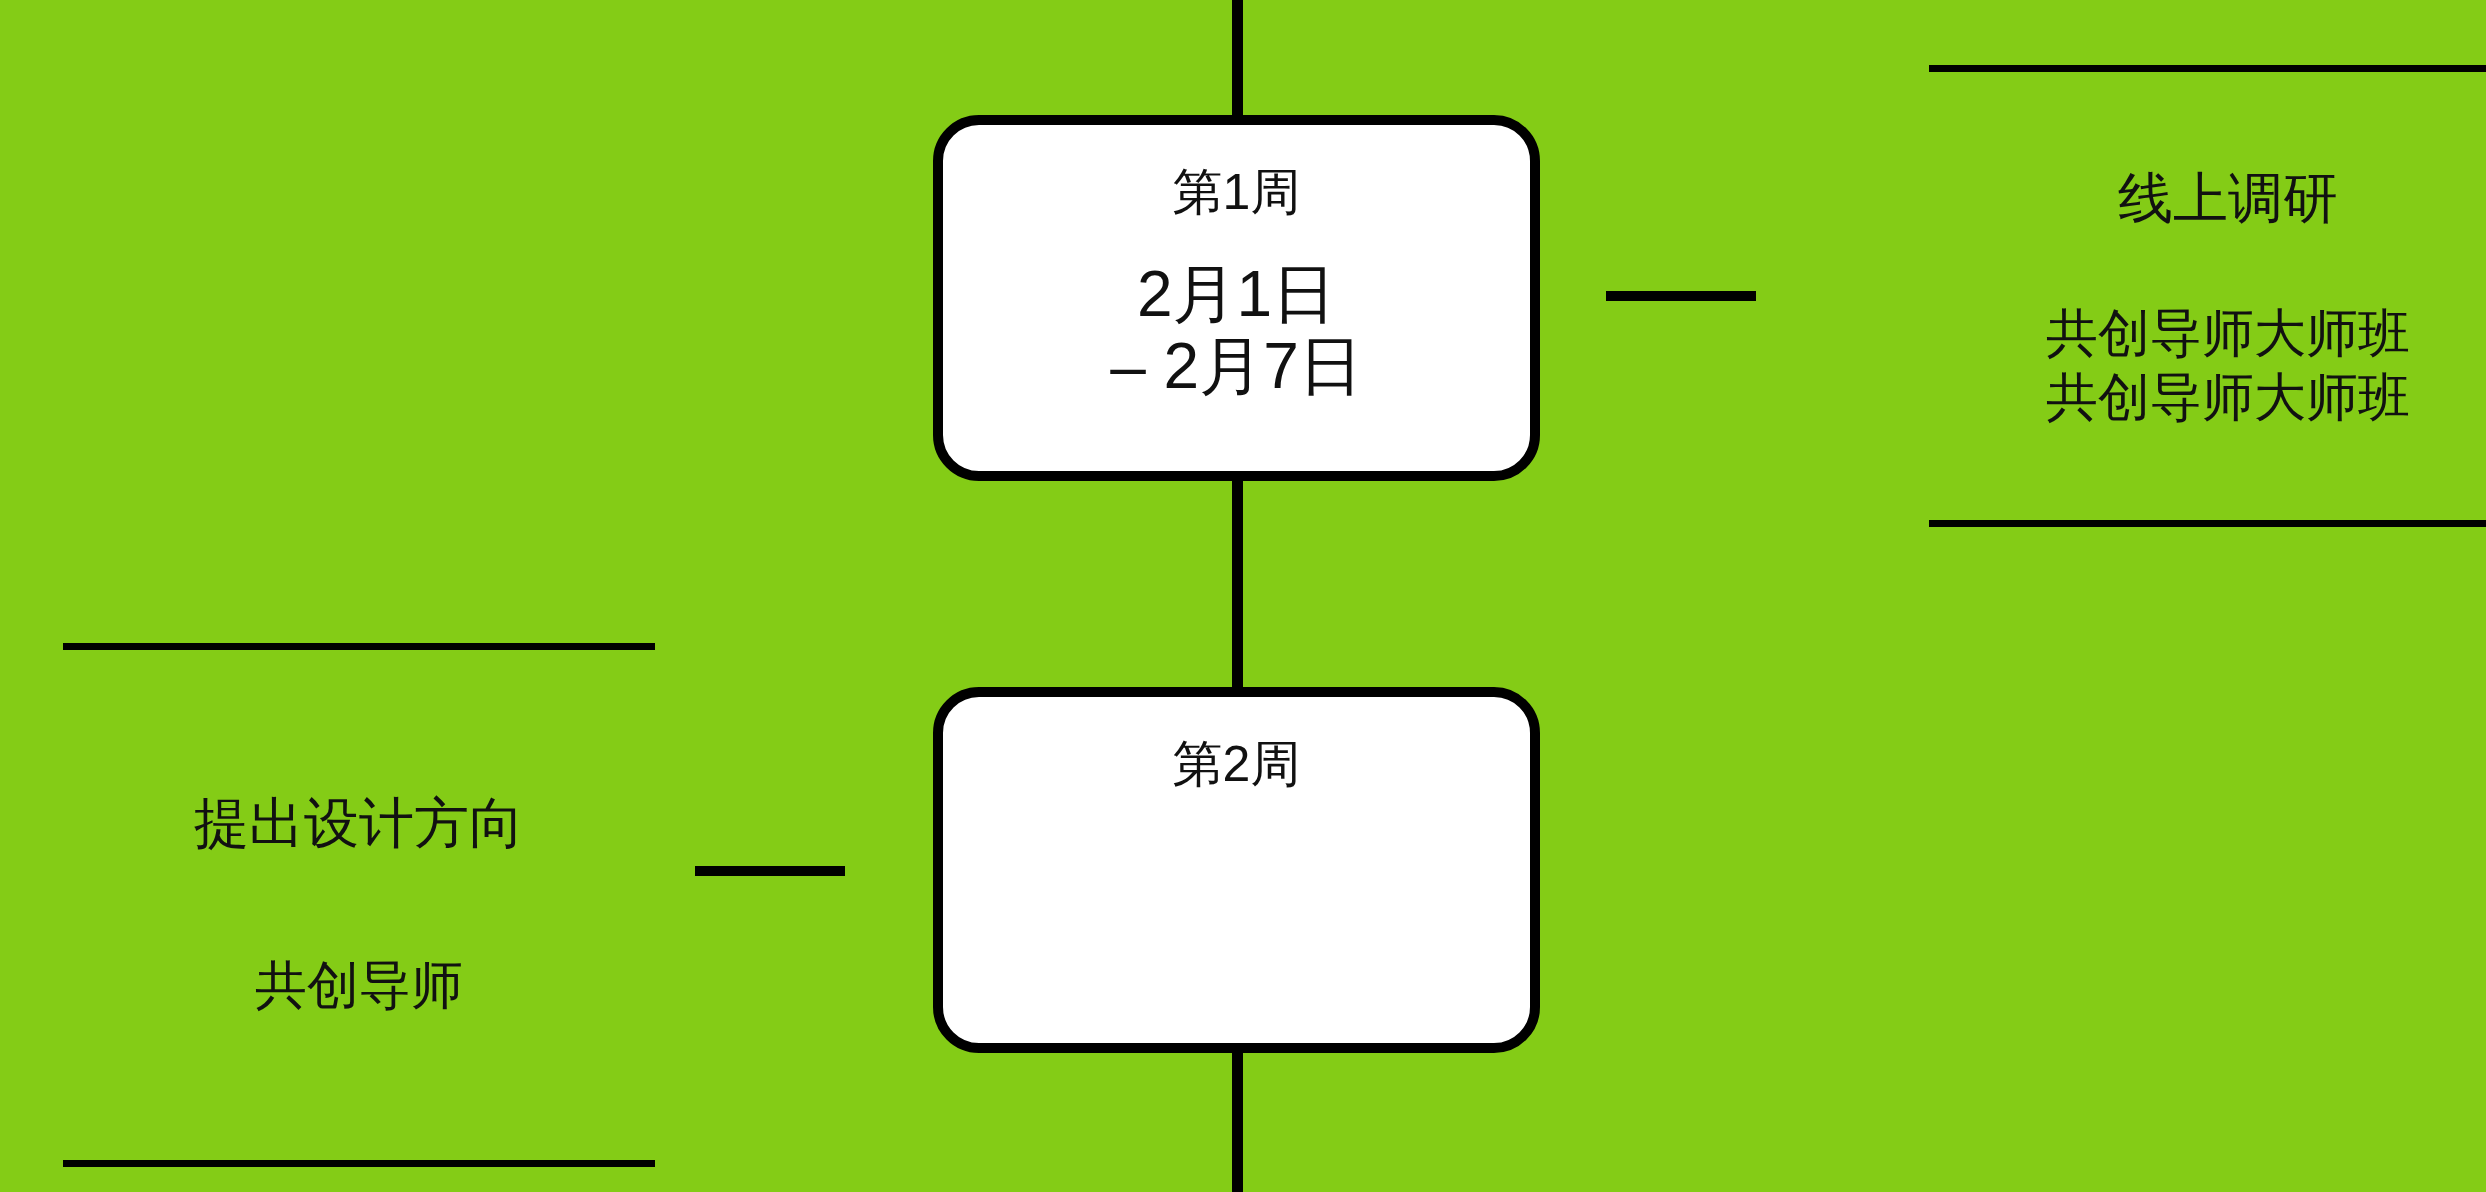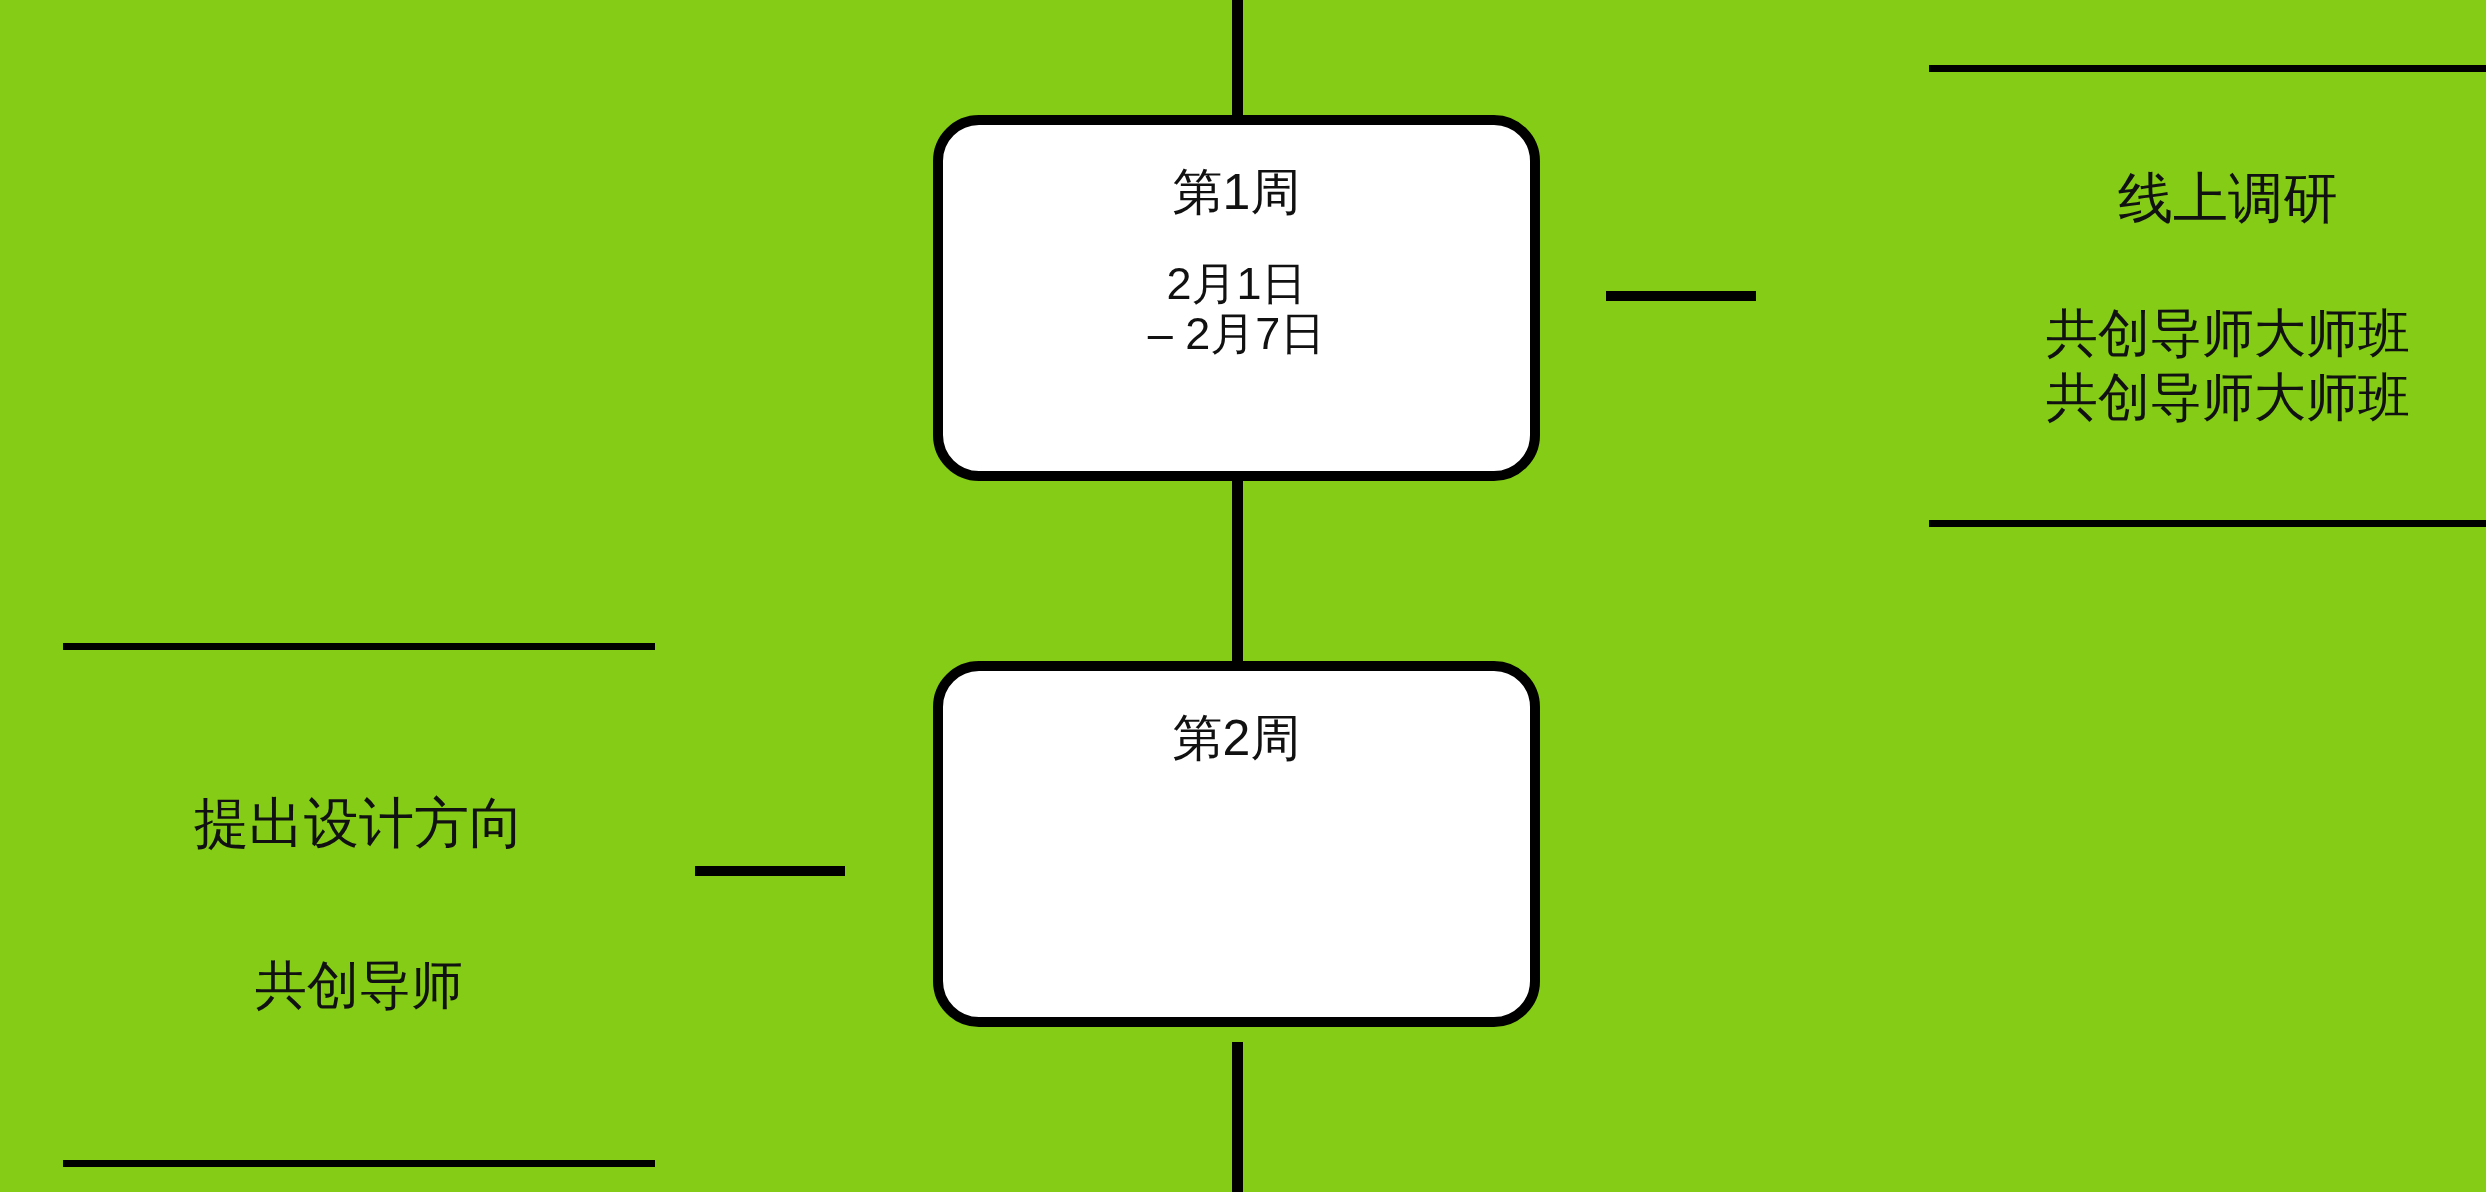--- a/index.html
+++ b/index.html
@@ -38,33 +38,33 @@
     box-sizing: border-box;
     border: 10px solid #000000;
     border-radius: 46px;
     background: #ffffff;
     display: flex;
     flex-direction: column;
     align-items: center;
     justify-content: flex-start;
   }
   .week-box-1 { top: 115px; height: 366px; }
-  .week-box-2 { top: 661px; height: 366px; }
+  .week-box-2 { top: 687px; height: 366px; }
 
   .week-title {
     font-size: 50px;
     line-height: 1;
     margin-top: 42px;
     letter-spacing: 0px;
     white-space: nowrap;
     color: #111111;
   }
   .week-dates {
     margin-top: 42px;
-    font-size: 45px;
+    font-size: 64px;
     line-height: 1.12;
     text-align: center;
     white-space: nowrap;
     color: #111111;
   }
   .week-dates .date-line-2 { display: block; text-align: center; }
 
   
   .connector {
     position: absolute;

